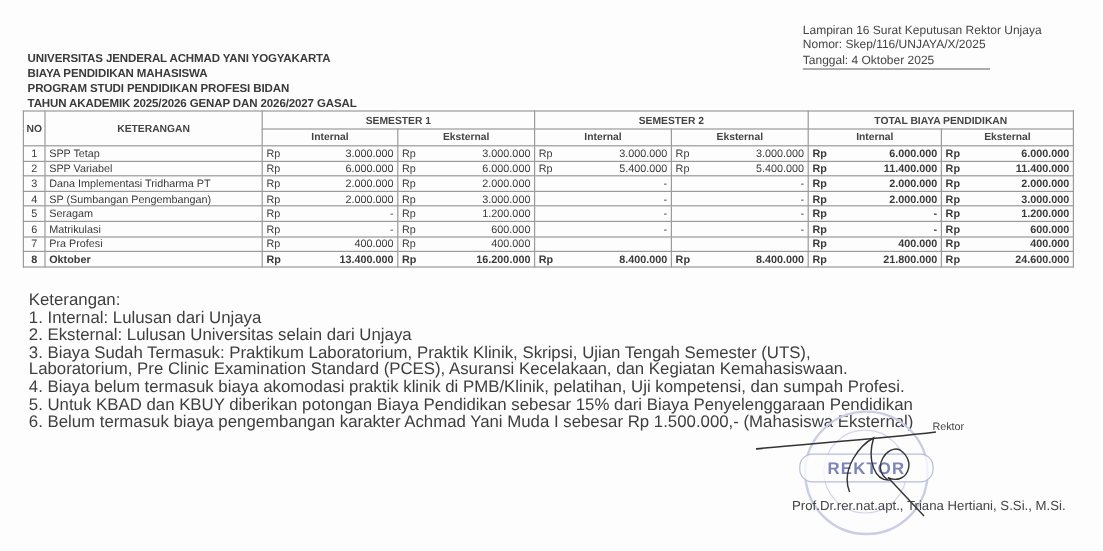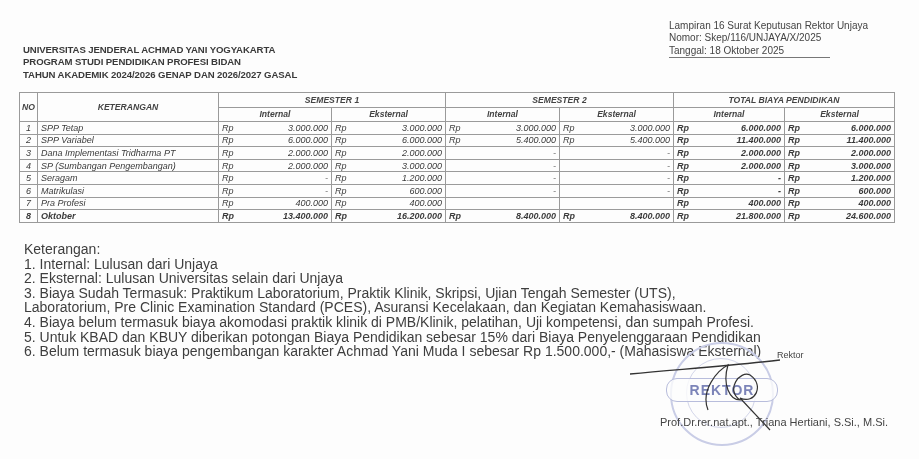--- a/index.html
+++ b/index.html
@@ -1,20 +1,20 @@
 <!DOCTYPE html>
 <html><head>
 <meta charset="utf-8">
 <style>
   html, body { margin:0; padding:0; background:#fdfdfd; }
   body { width:919px; height:459px; position:relative; overflow:hidden; font-family:"Liberation Sans", sans-serif; color:#333; }
   .hdr-left { position:absolute; left:23px; top:17px; font-size:9.6px; font-weight:bold; line-height:12.3px; color:#3a3a3a; letter-spacing:-0.1px;margin-top:27px; }
   .hdr-right { position:absolute; left:669px; top:20px; font-size:10px; line-height:12.3px; color:#444; }
   .hdr-right .ul { border-bottom:1px solid #777; display:inline-block; padding-right:46px; }
-  table.fees { position:absolute; left:19px; top:92px; border-collapse:collapse; font-size:9px; color:#3a3a3a;font-style:italic; }
+  table.fees { position:absolute; left:19px; top:92px; border-collapse:collapse; font-size:9px; color:#3a3a3a; }
   table.fees td, table.fees th { border:1px solid #9a9a9a; padding:0 3px; height:11.6px; white-space:nowrap; }
   table.fees th { font-weight:bold; font-size:8.6px; color:#444; }
   .c-no { width:12px; text-align:center; padding:0 !important; }
   .c-ket { width:174px; text-align:left; }
   .money { display:flex; justify-content:space-between; }
   .cur { text-align:right; }
   .amt { text-align:center; }
   .bold td { font-weight:bold; }
   .total-col { font-weight:bold; }
   .notes { position:absolute; left:24px; top:242px; font-size:14px; line-height:14.6px; color:#3e3e3e; }
@@ -24,28 +24,29 @@
   .stamp-band { position:absolute; left:-6px; top:34px; width:110px; height:22px; border:1.5px solid #b8bddc; border-radius:11px; background:rgba(253,253,253,0.8); color:#7c84b8; font-weight:bold; font-size:14px; text-align:center; line-height:22px; letter-spacing:1px; }
   .rektor-label { position:absolute; left:147px; top:20px; font-size:9px; color:#444; }
   .signer { position:absolute; left:30px; top:86px; font-size:11px; color:#444; }
   .scribble { position:absolute; left:0; top:0; }
 </style>
 </head>
 <body>
 
 <div class="hdr-left">
   <div>UNIVERSITAS JENDERAL ACHMAD YANI YOGYAKARTA</div>
+  <div>BIAYA PENDIDIKAN MAHASISWA</div>
   <div>PROGRAM STUDI PENDIDIKAN PROFESI BIDAN</div>
-  <div>TAHUN AKADEMIK 2024/2026 GENAP DAN 2026/2027 GASAL</div>
+  <div>TAHUN AKADEMIK 2025/2026 GENAP DAN 2026/2027 GASAL</div>
 </div>
 
 <div class="hdr-right">
   <div>Lampiran 16 Surat Keputusan Rektor Unjaya</div>
   <div>Nomor: Skep/116/UNJAYA/X/2025</div>
-  <div><span class="ul">Tanggal: 18 Oktober 2025</span></div>
+  <div><span class="ul">Tanggal: 4 Oktober 2025</span></div>
 </div>
 
 <table class="fees">
   <colgroup>
     <col style="width:18px">
       <col style="width:180px">
     <col style="width:113px">
       <col style="width:114px">
     <col style="width:114px">
       <col style="width:114px">

